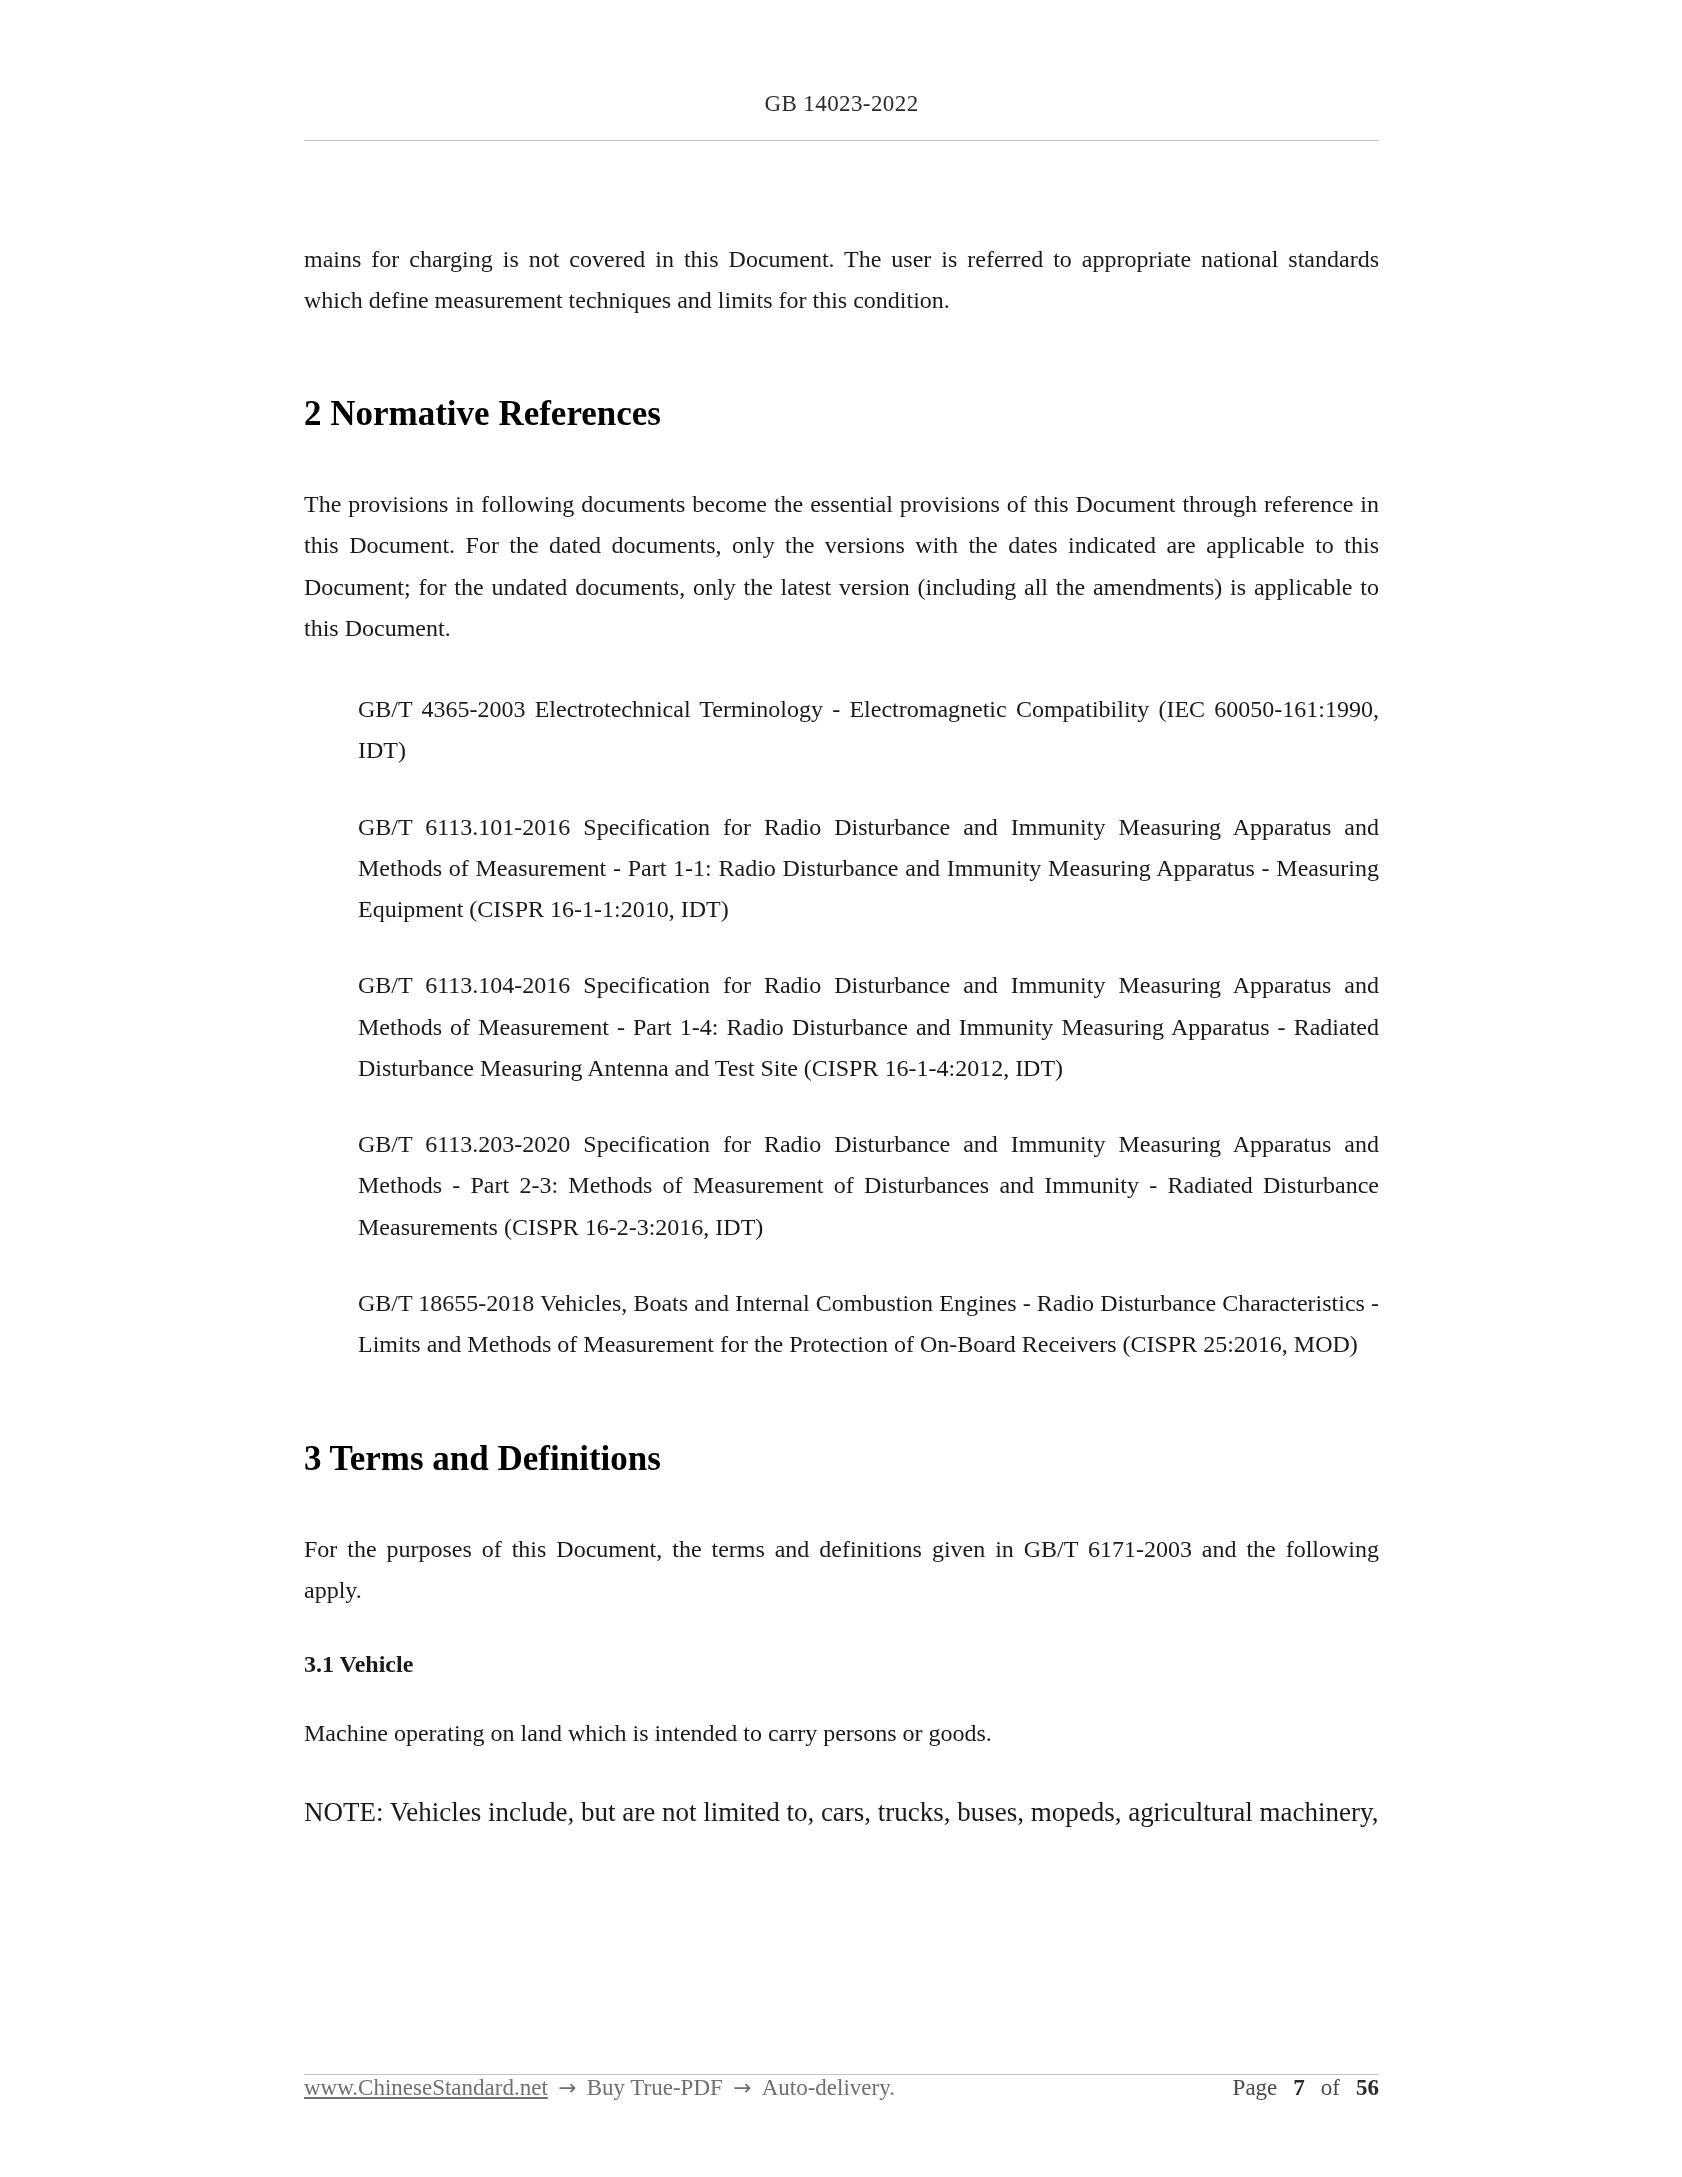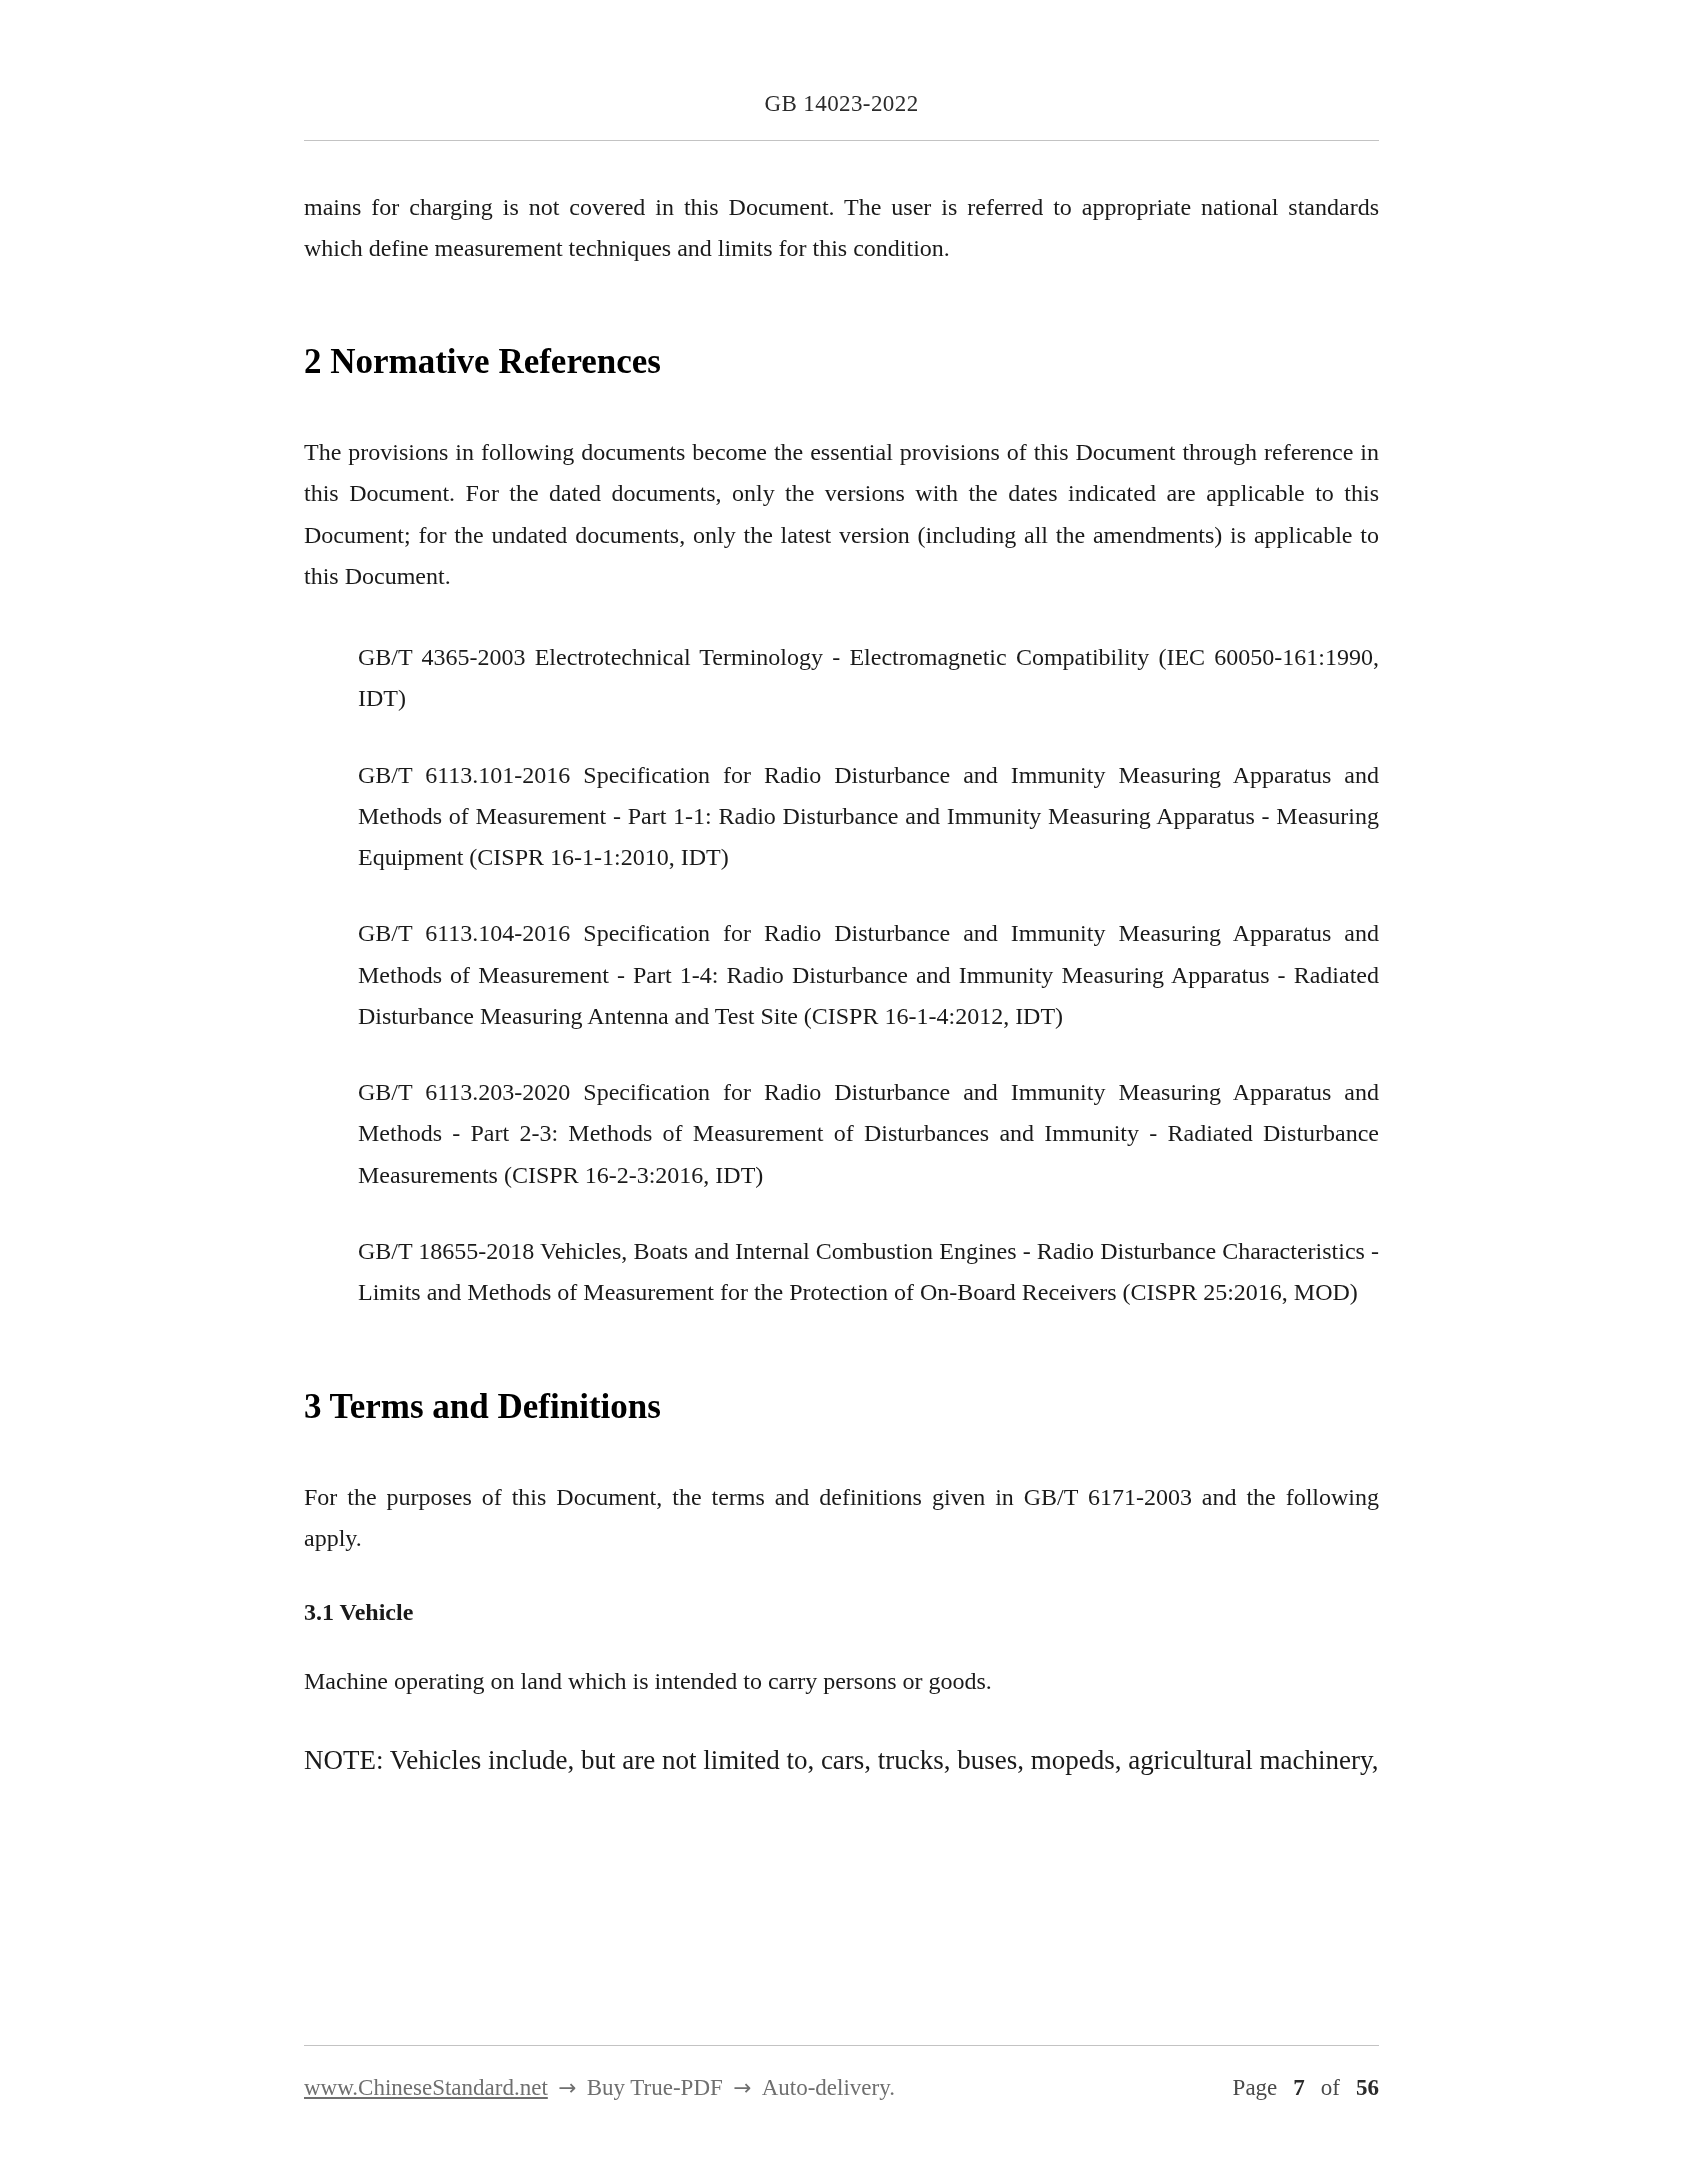--- a/index.html
+++ b/index.html
@@ -28,21 +28,21 @@
     padding-top: 91px;
     padding-bottom: 22.5px;
     border-bottom: 0.9px solid #c3c3c3;
   }
   .doc-number {
     font-size: 23px;
     letter-spacing: 0.4px;
     color: #2b2b2b;
   }
   .body-text {
-    padding-top: 46px;
+    padding-top: 98px;
   }
   p.para {
     font-size: 24px;
     line-height: 1.72;
     text-align: justify;
     margin-bottom: 8.6px;
   }
   h2.section-heading {
     font-size: 35px;
     font-weight: bold;
@@ -75,21 +75,20 @@
     text-align: justify;
     margin-top: 35px;
     color: #1a1a1a;
   }
   .doc-footer {
     position: absolute;
     left: 304px;
     right: 304px;
     bottom: 76px;
     border-top: 0.9px solid #c3c3c3;
-    padding-top: 29px;
     display: flex;
     justify-content: space-between;
     align-items: baseline;
     font-size: 23px;
   }
   .footer-left {
     color: #6f6f6f;
     display: flex;
     align-items: baseline;
     gap: 10.4px;

